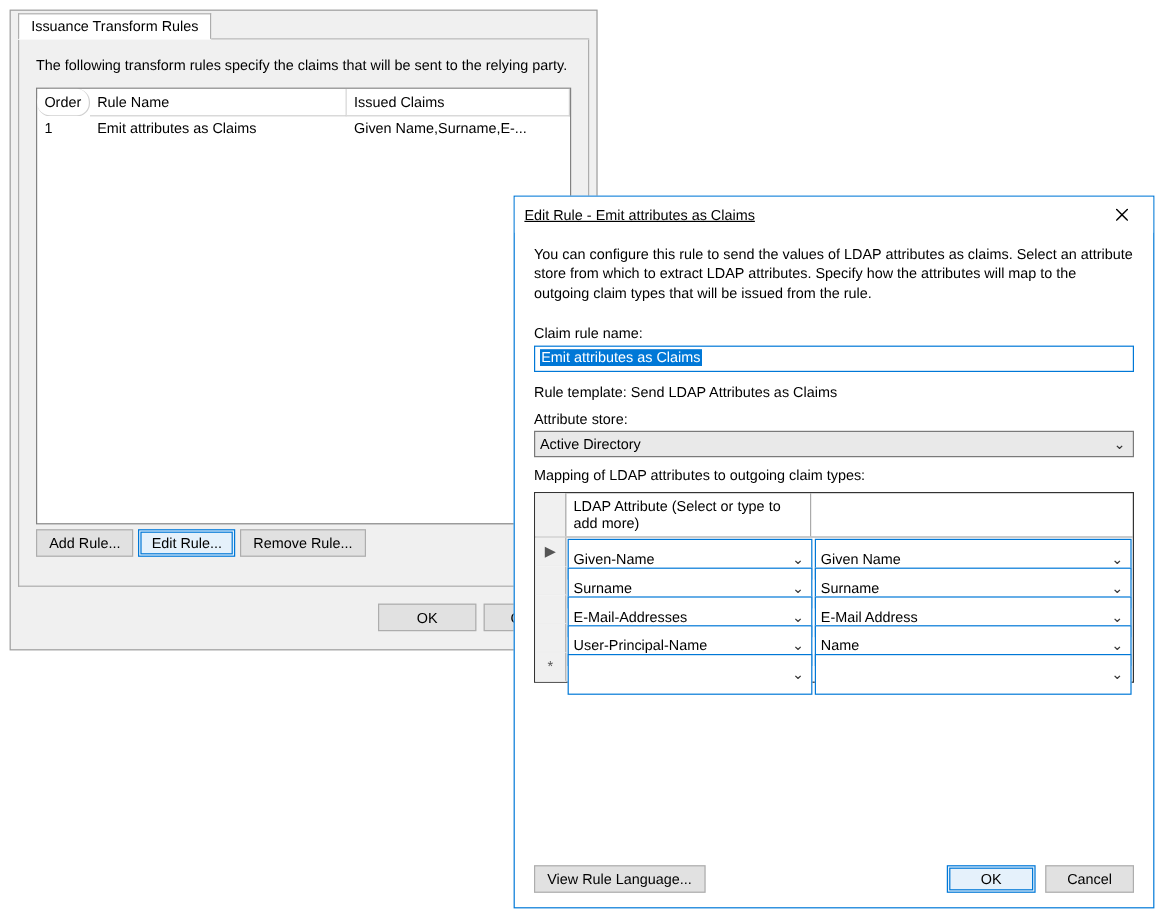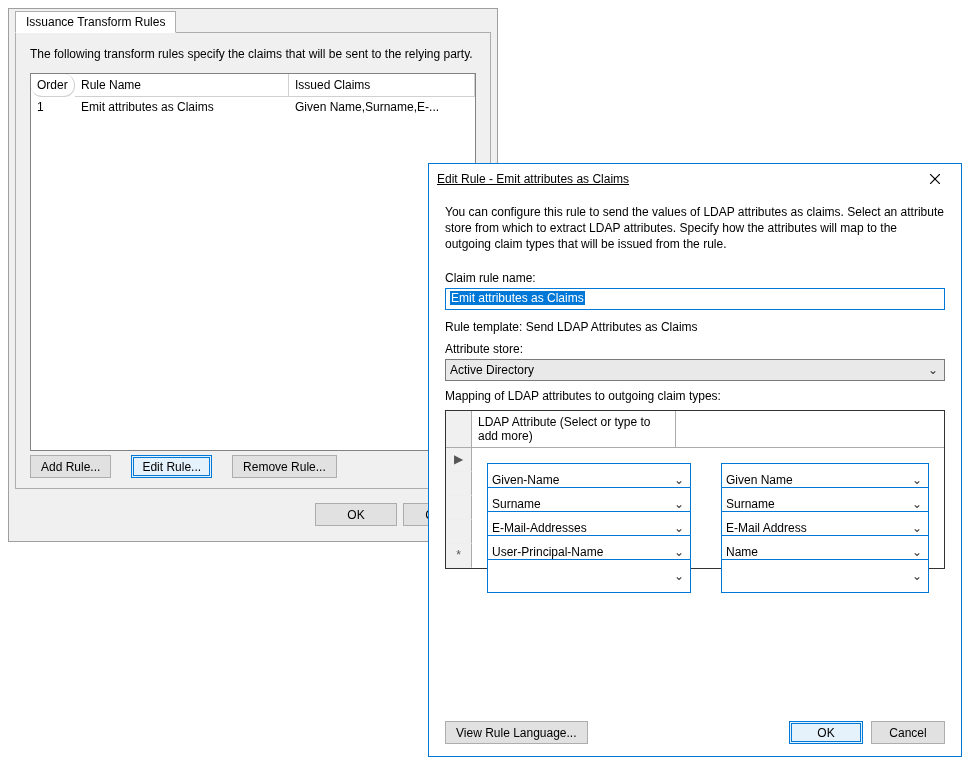--- a/index.html
+++ b/index.html
@@ -60,21 +60,21 @@
     background: #fff;
     padding: 3px 10px 16px 10px;
     font-size: 12px;
     margin-bottom: -1px;
   }
   .policy-body {
     margin: 0 6px 6px 6px;
     background: #f0f0f0;
     border: 1px solid #adadad;
     border-top: none;
-    padding: 14px 14px 10px 14px;
+    padding: 14px 14px 24px 14px;
     height: 456px;
     display: flex;
     flex-direction: column;
   }
   .intro { margin-bottom: 12px; }
   .rules-grid {
     flex: 1;
     border: 1px solid #828282;
     background: #fff;
     display: flex;
@@ -94,21 +94,21 @@
   .grid-row .cell {
     padding: 3px 6px;
     border-right: 1px solid transparent;
   }
   .c-order { width: 44px; border-radius: 11px; }
   .c-name  { width: 214px; }
   .c-issued{ width: 140px; flex:1; }
   .rule-buttons {
     margin-top: 4px;
     display: flex;
-    gap: 20px;
+    gap: 4px;
   }
   .btn {
     height: 23px;
     min-width: 76px;
     padding: 0 10px;
     background: #e1e1e1;
     border: 1px solid #adadad;
     font-size: 12px;
     color: #000;
     cursor: default;
@@ -187,21 +187,21 @@
     display: flex;
     height: 24px;
   }
   .map-row .rowhdr {
     display:flex; align-items:center; justify-content:center;
     border-right:1px solid #aaa; border-bottom:1px solid #eee; background:#f0f0f0;
     color:#555;
   }
   .cell-combo {
     border: 1px solid #0078d7;
-    margin: 15px;
+    margin: 1px;
     display: flex;
     align-items: center;
     padding: 16px 4px;
     background: #fff;
     font-size: 12px;
   }
   .cell-combo .arrow { margin-left:auto; color:#333; width:14px; text-align:center; }
   .map-row .ldap   { width: 204px; }
   .map-row .claim  { flex: 1; }
   .rule-footer {

